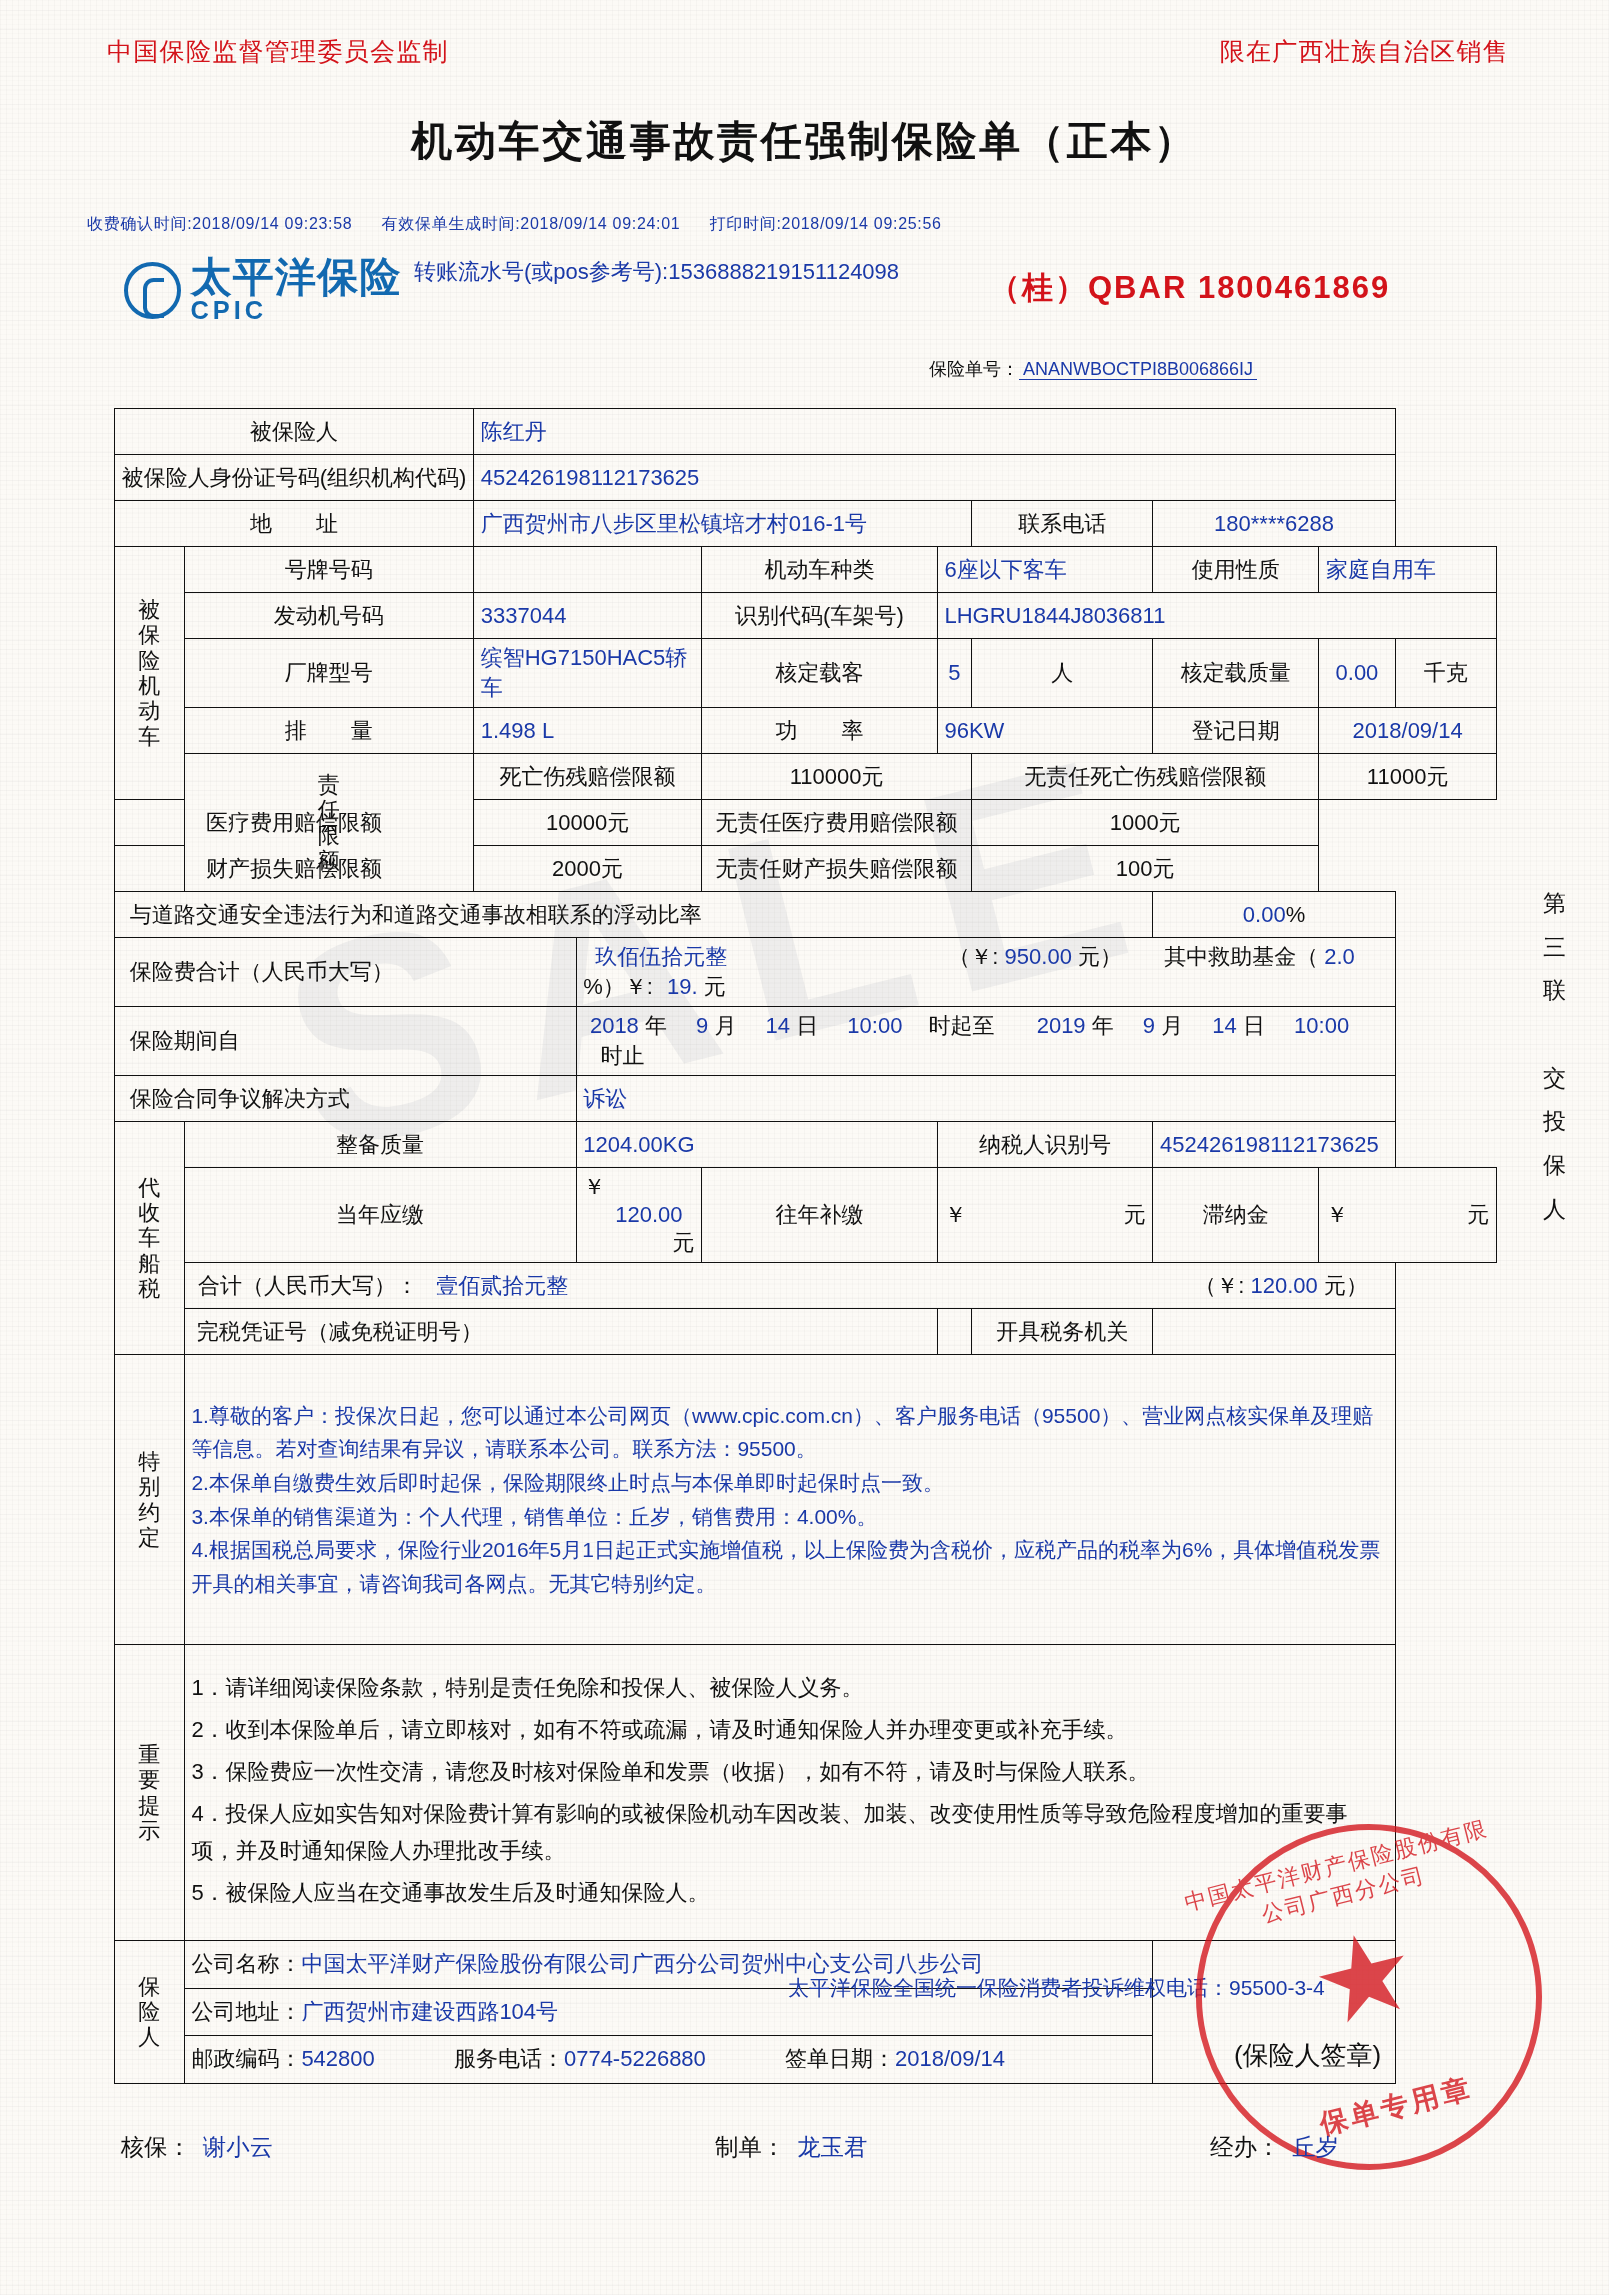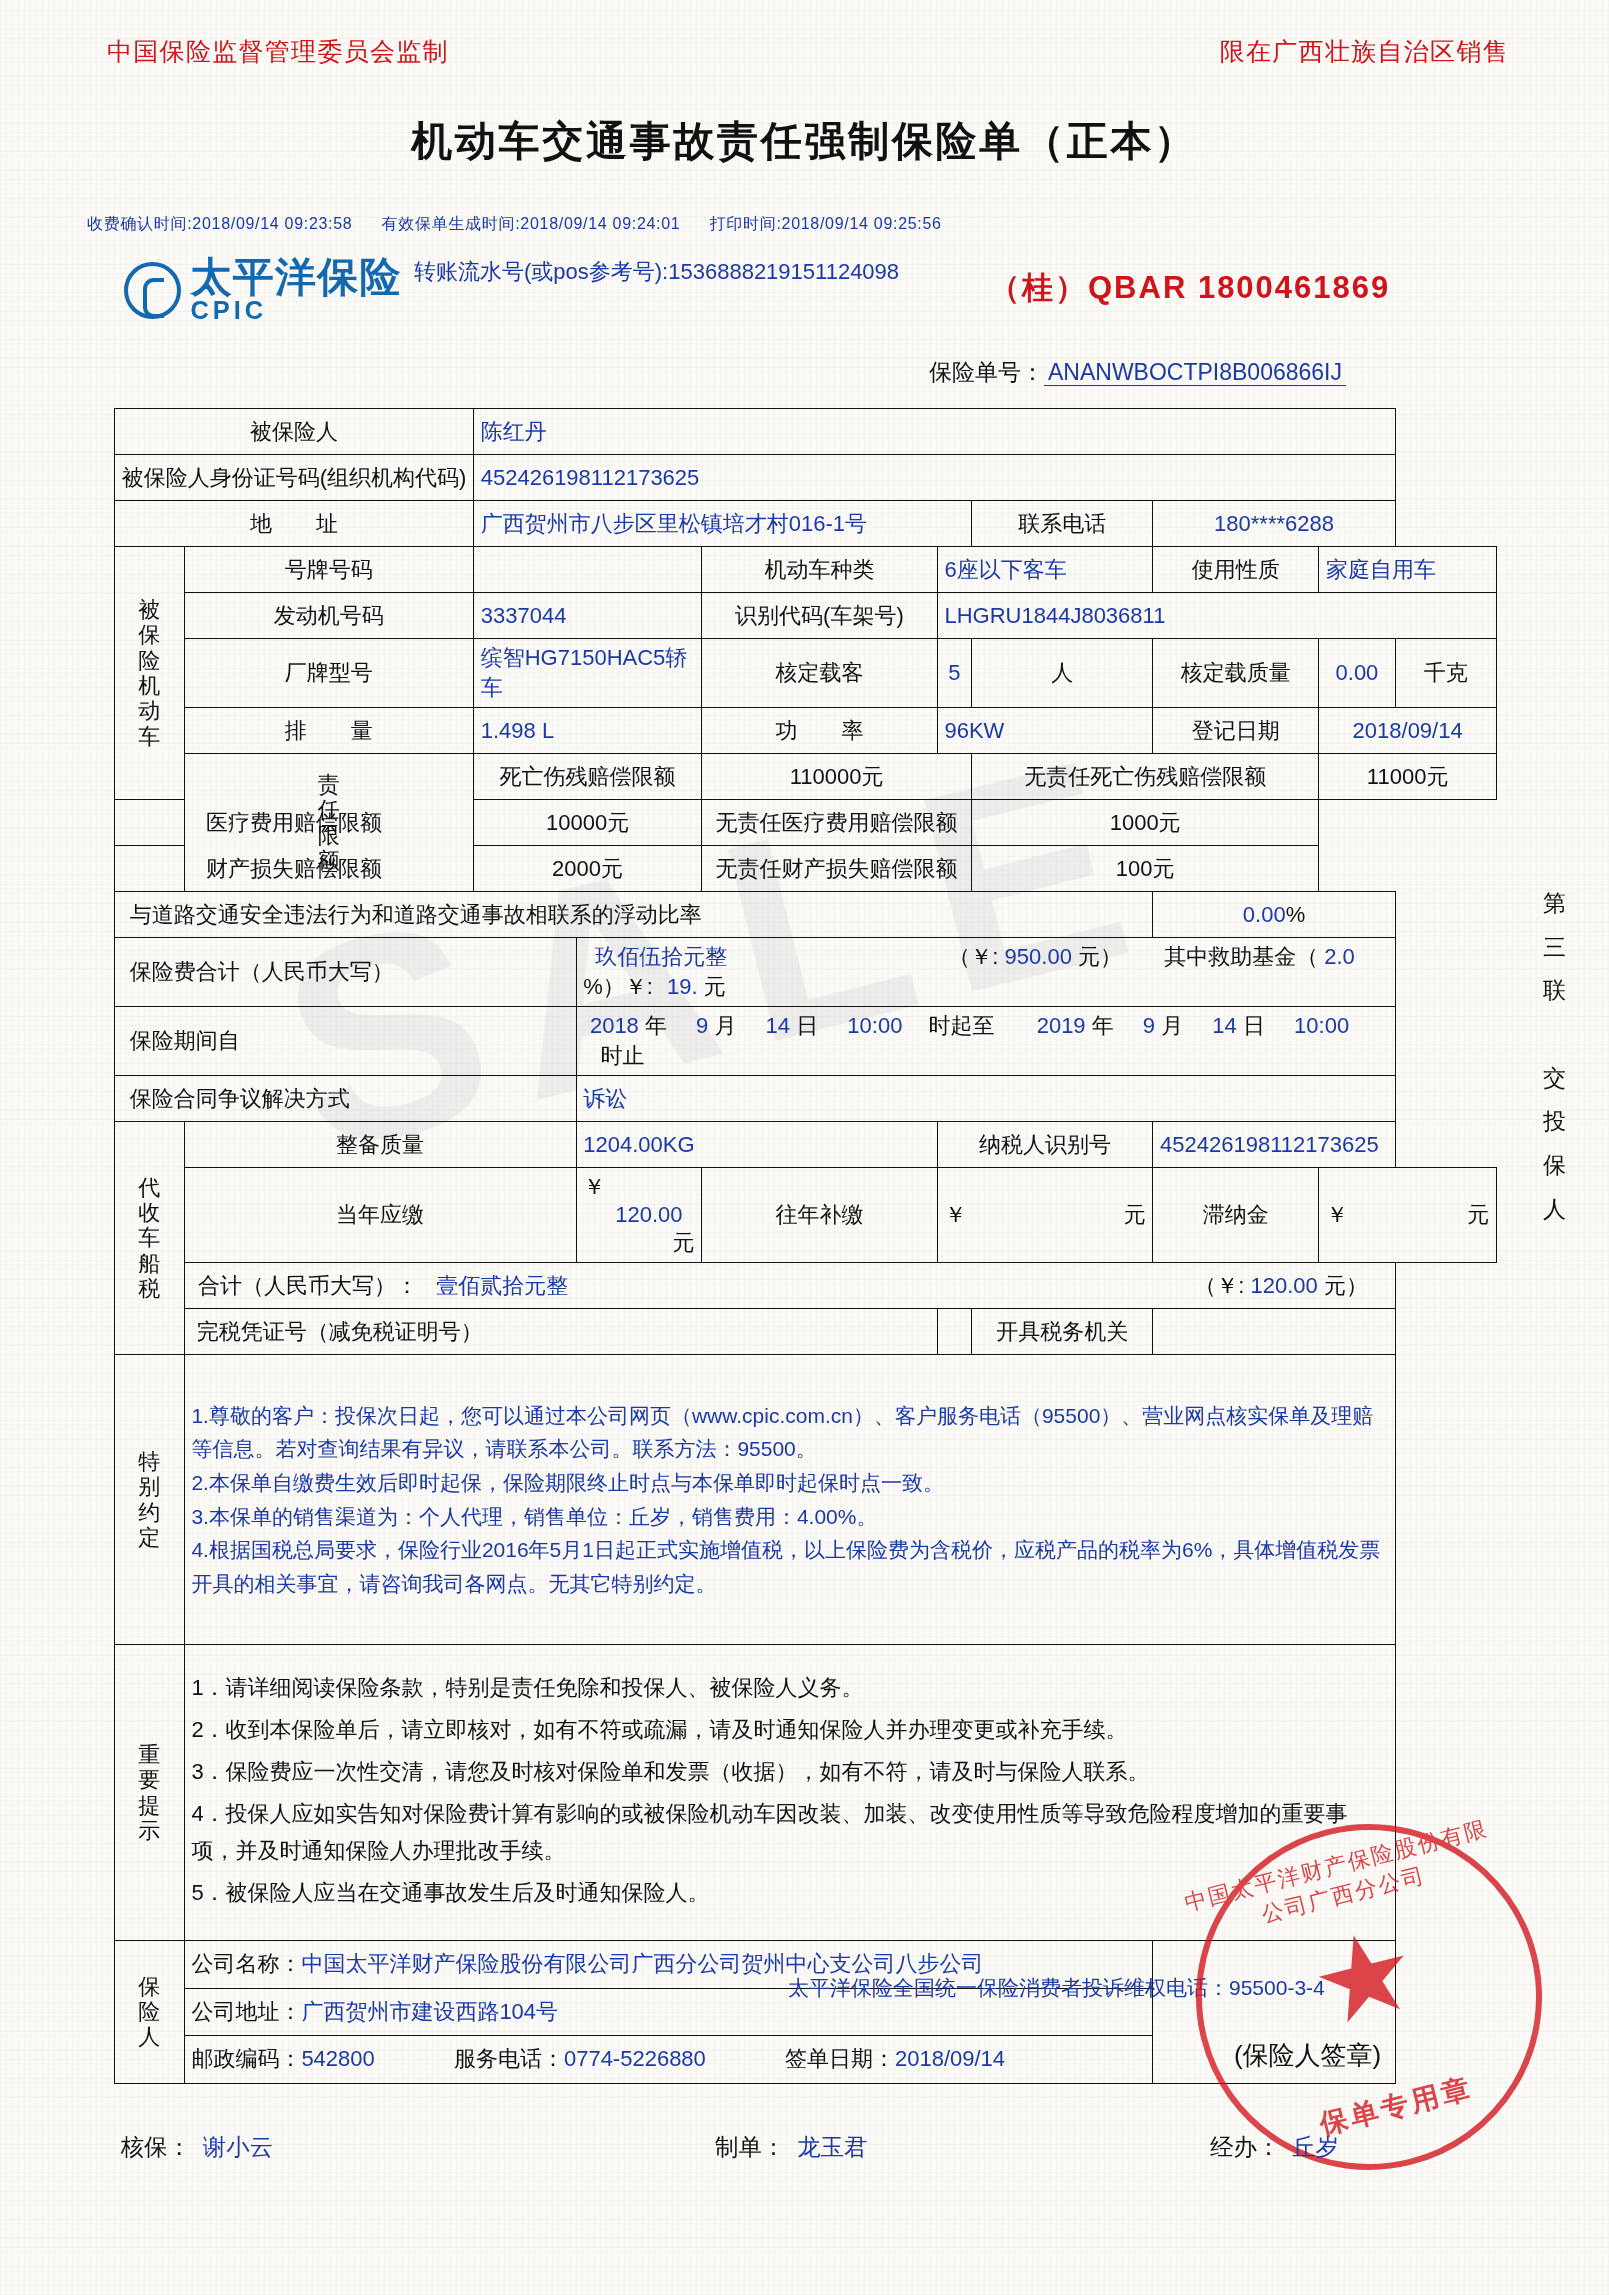--- a/index.html
+++ b/index.html
@@ -63,21 +63,21 @@
   }
   .logo .mark:after{
     content:"";position:absolute;left:14.7px;top:12px;width:17.4px;height:32px;
     border:4.7px solid #1269b0;border-right:none;border-radius:10.7px 0 0 10.7px;
   }
   .logo .txt{line-height:1;}
   .logo .cn{font-size:41px;font-weight:bold;color:#1269b0;letter-spacing:1.3px;}
   .logo .en{font-size:25.4px;font-weight:bold;color:#1269b0;letter-spacing:4px;}
 
   .policy-no{
-    position:absolute;top:357px;left:929px;font-size:23px;color:#111;
+    position:absolute;top:357px;left:929px;font-size:18px;color:#111;
   }
   .policy-no .v{color:#1a39a8;text-decoration:none;border-bottom:0.7px solid #1a39a8;padding:0 4px;}
 
   
   table.main{
     position:absolute;top:408px;left:114px;width:1383px;
     border-collapse:collapse;
     font-size:22px;
   }
   table.main td{

